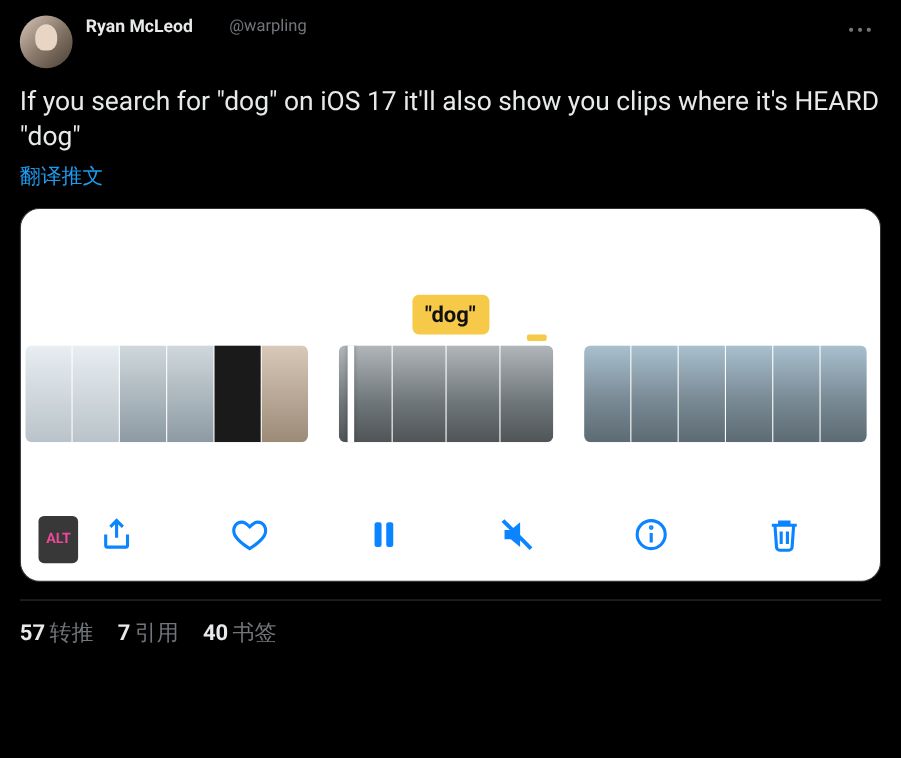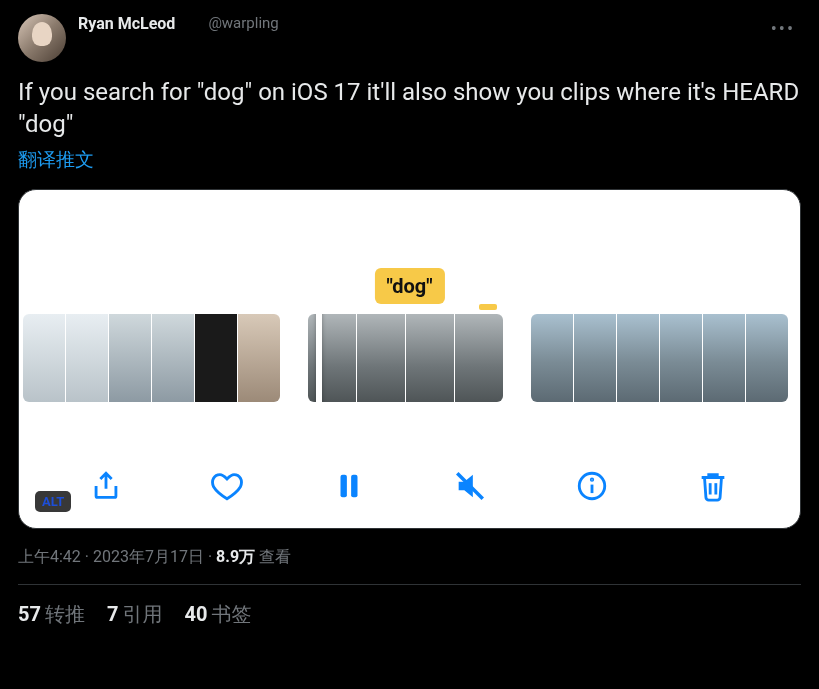--- a/index.html
+++ b/index.html
@@ -153,24 +153,24 @@
   }
   .tb-btn svg { width: 34px; height: 34px; stroke: #0a84ff; fill: none; stroke-width: 2; }
   .tb-btn.pause svg rect { fill: #0a84ff; stroke: none; }
   .tb-btn.mute svg { fill: #0a84ff; stroke: #0a84ff; }
 
   .alt-badge {
     position: absolute;
     left: 16px;
     bottom: 16px;
     background: rgba(0,0,0,0.78);
-    color: #1d4ed8;
+    color: #ec4899;
     font-size: 13px;
     font-weight: 700;
-    padding: 3px 7px;
+    padding: 14px 7px;
     border-radius: 5px;
   }
 
   .meta {
     margin-top: 18px;
     font-size: 16px;
     color: #71767b;
   }
   .meta b { color: #e7e9ea; font-weight: 700; }
   .divider {
@@ -272,26 +272,20 @@
             <path d="M4 6h16M9 6V4h6v2M6 6l1 14a2 2 0 0 0 2 2h6a2 2 0 0 0 2-2l1-14"></path>
             <line x1="10" y1="10" x2="10" y2="18"></line>
             <line x1="14" y1="10" x2="14" y2="18"></line>
           </svg>
       </div>
     </div>
 
     <div class="alt-badge">ALT</div>
   </div>
 
-  <div class="meta">
-    <span>上午4:42</span> ·
-    <span>2023年7月17日</span> ·
-    <b>8.9万</b>
-    <span>查看</span>
-  </div>
 
   <div class="divider"></div>
 
   <div class="stats">
     <span><b>57</b><span>转推</span></span>
     <span><b>7</b><span>引用</span></span>
     <span><b>40</b><span>书签</span></span>
   </div>
 
 </div>

